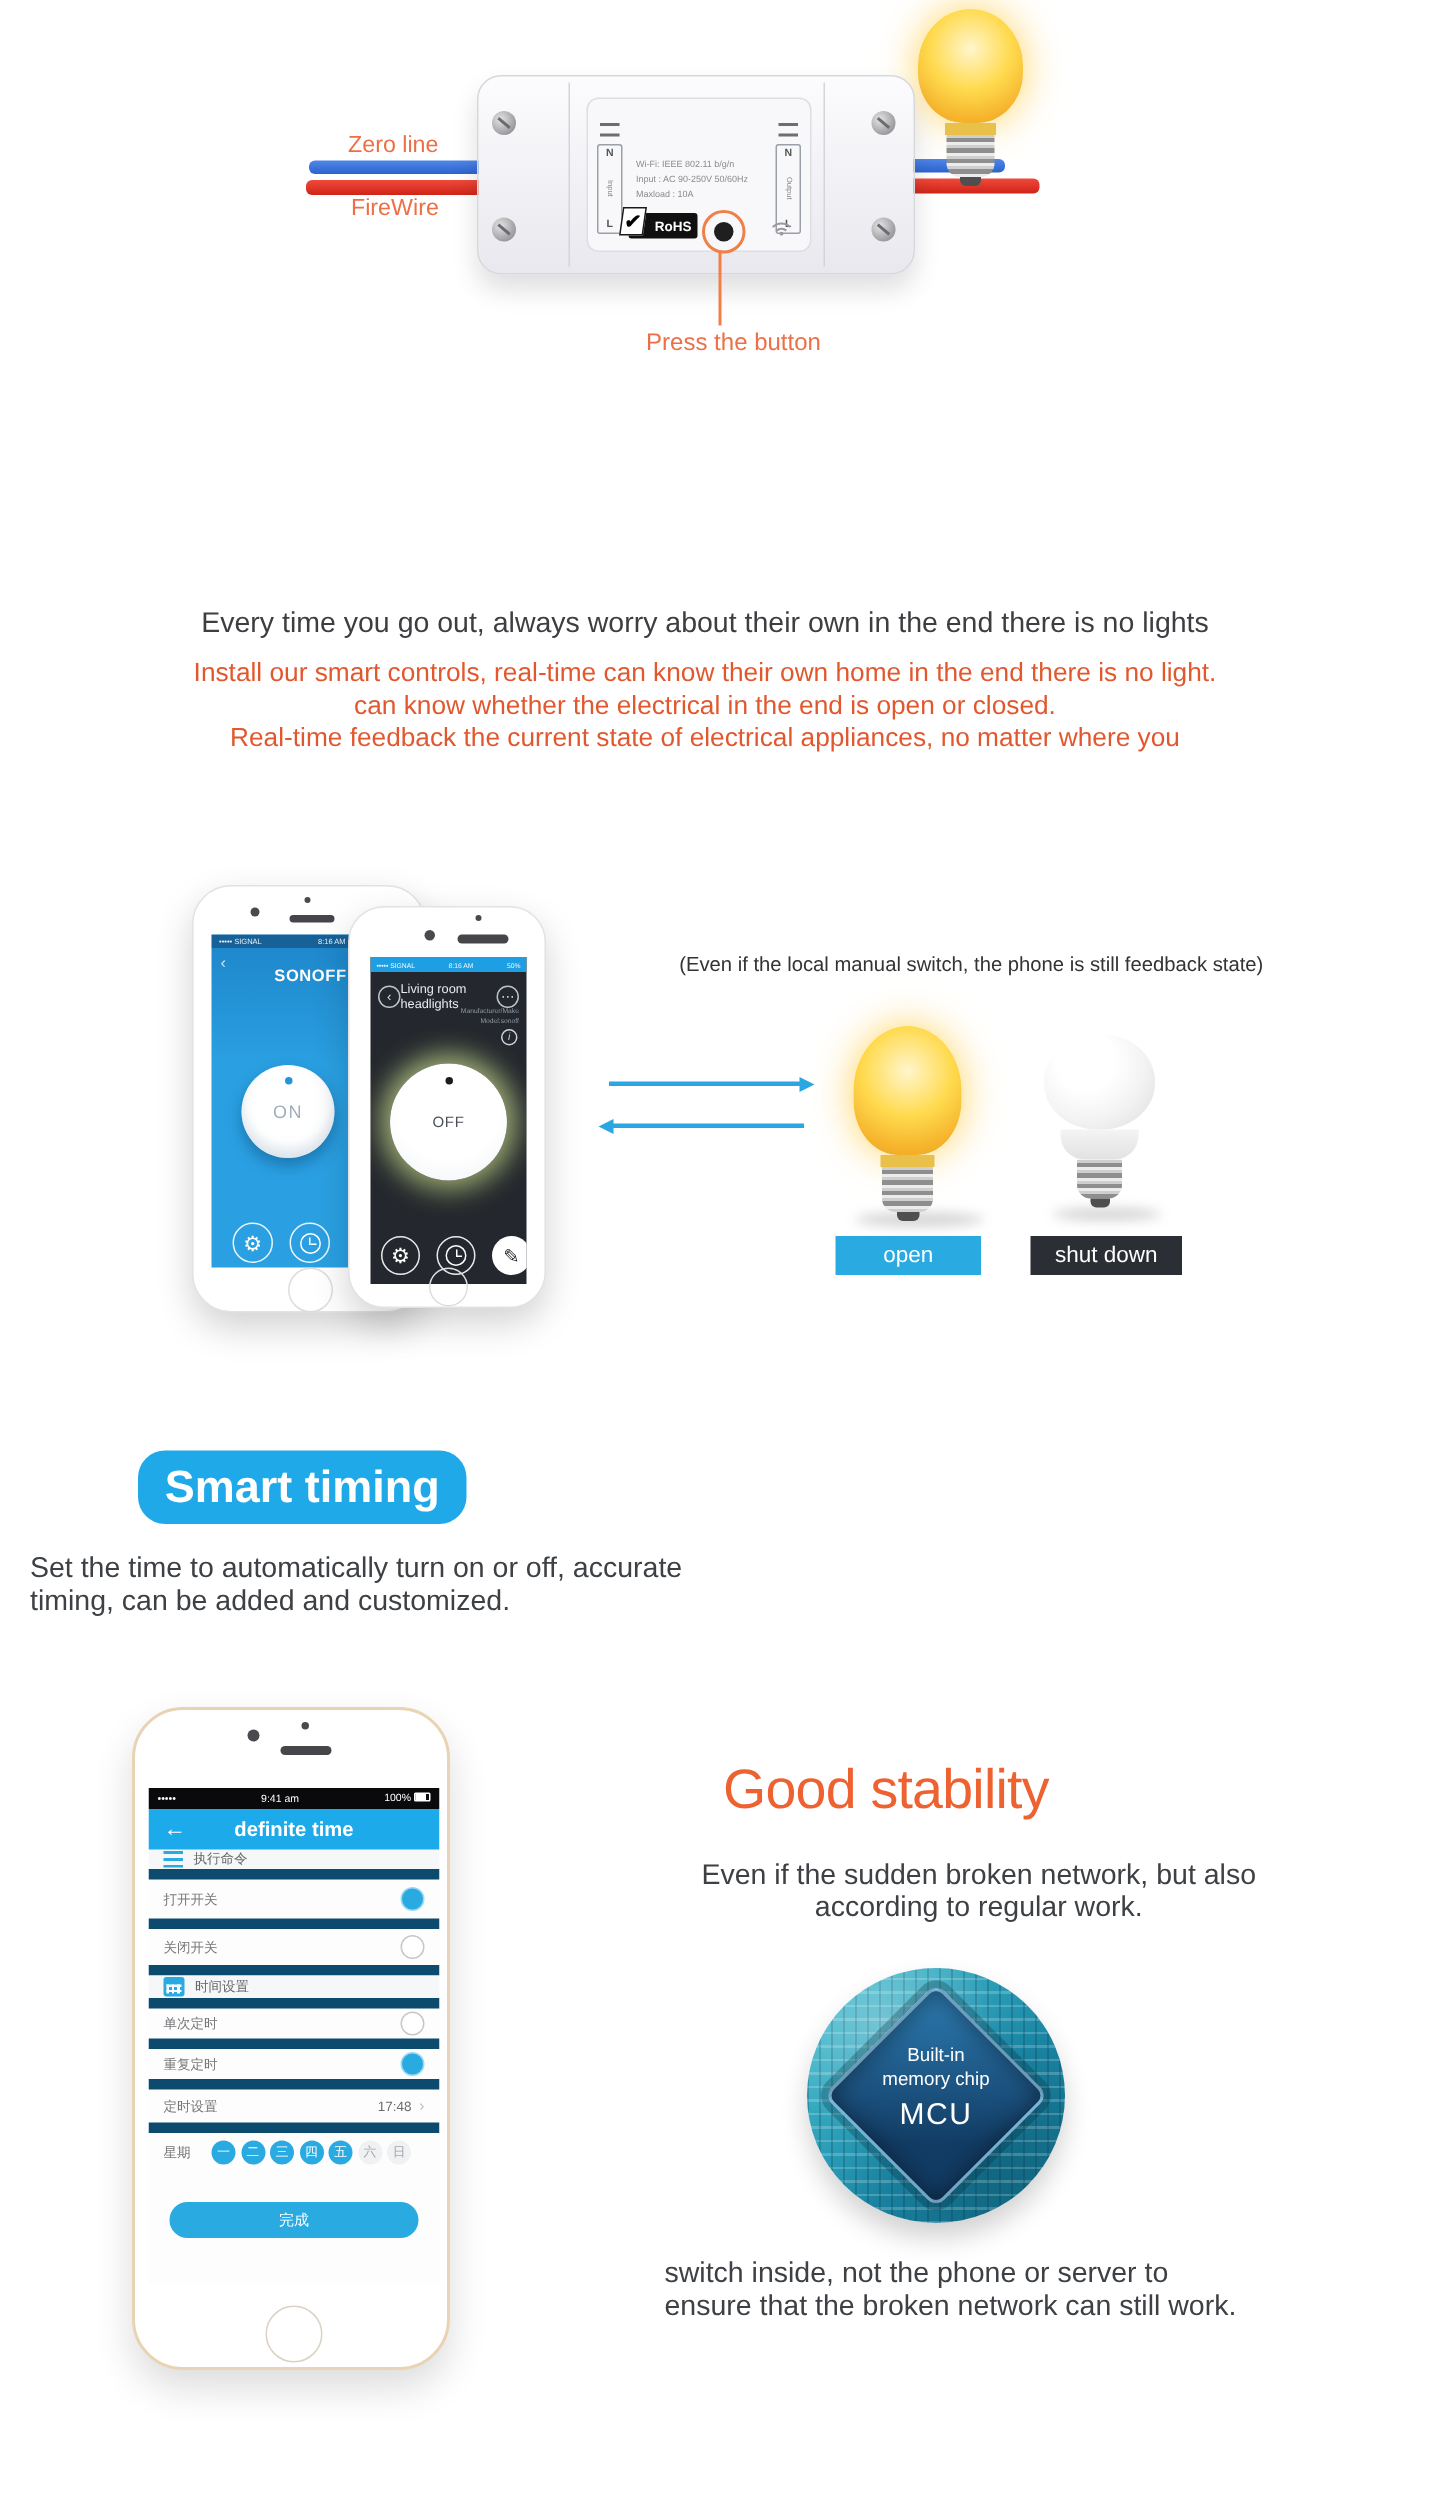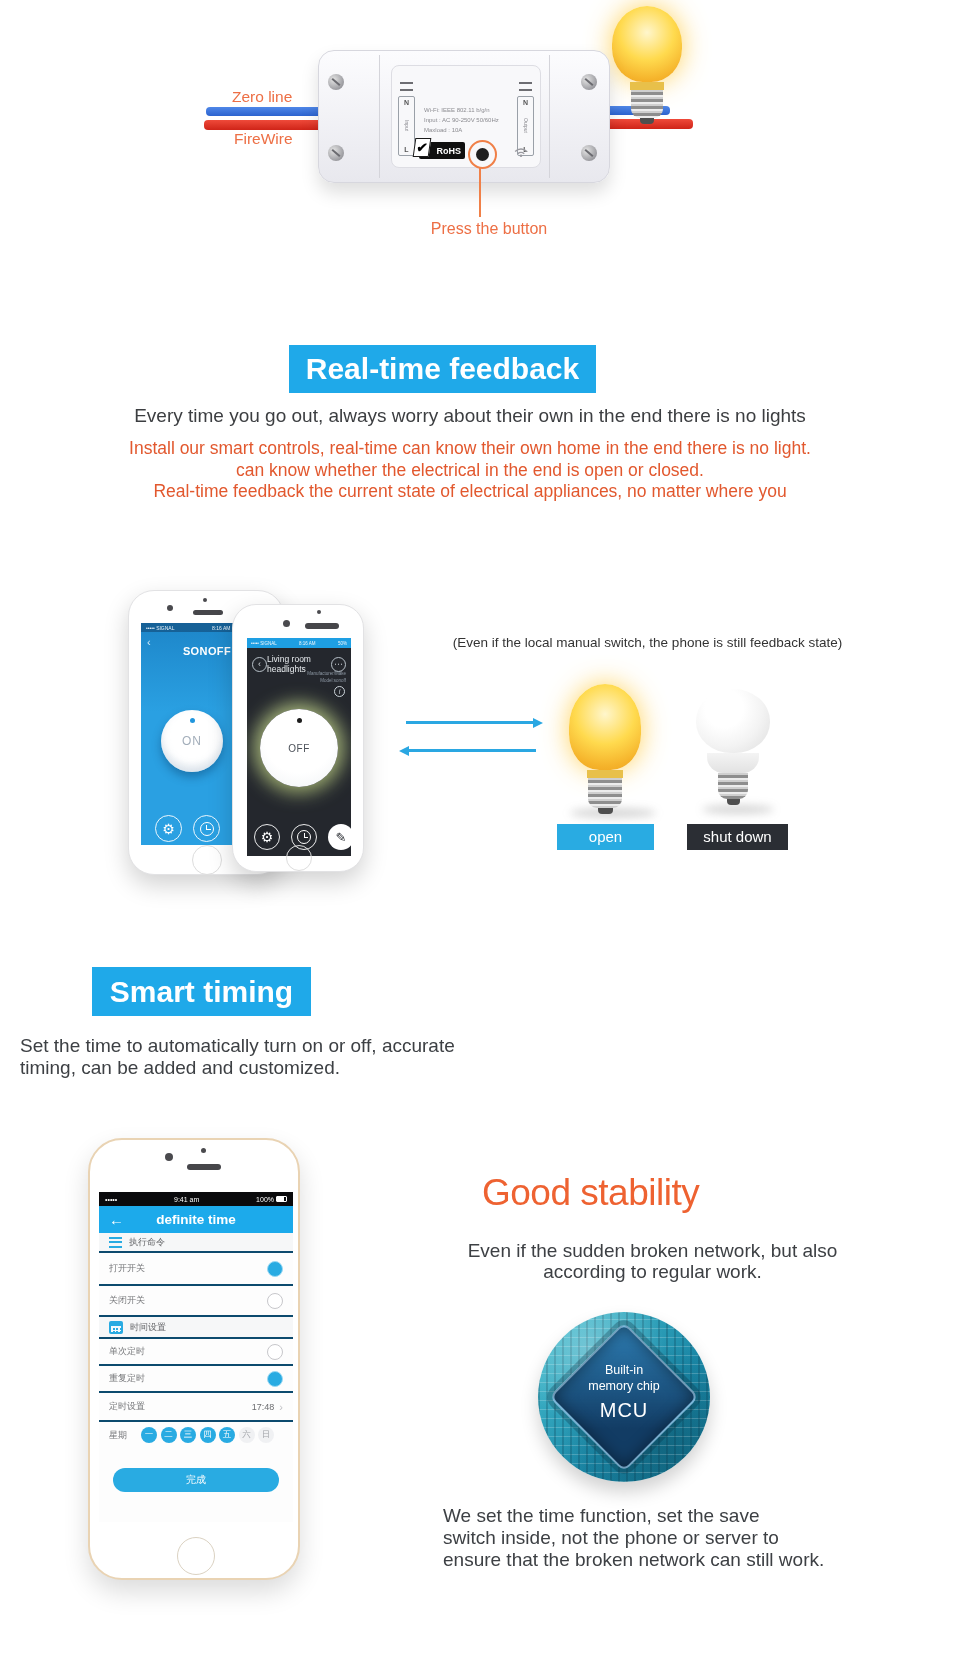--- a/index.html
+++ b/index.html
@@ -58,21 +58,21 @@
 
   .o-label { position:absolute; color:#ed6f45; font-size:15.5px; }
   .pointer-line { position:absolute; left:479px; top:167px; width:2px; height:50px; background:#f08048; }
   .press-text { position:absolute; left:409px; top:220px; width:160px; text-align:center;
                 color:#ed6f45; font-size:16px; }
 
   
   .banner { position:absolute; background:#1fa9e9; color:#fff; font-weight:bold; font-size:30px;
             display:flex; align-items:center; justify-content:center; }
   .banner1 { left:289px; top:345px; width:307px; height:48px; }
-  .banner2 { left:92px; top:967px; width:219px; height:49px; }
+  .banner2 { left:92px; top:967px; width:219px; height:49px;border-radius:18px; }
   .headline { position:absolute; left:0; top:405px; width:940px; text-align:center;
               color:#3c3e41; font-size:19px; }
   .orange-para { position:absolute; left:0; top:438px; width:940px; text-align:center;
                  color:#e2582e; font-size:17.5px; line-height:21.5px; }
   .timing-para { position:absolute; left:20px; top:1035px; width:520px; color:#3d4044;
                  font-size:19px; line-height:21.5px; }
   .caption { position:absolute; left:430px; top:635px; width:435px; text-align:center;
              color:#333; font-size:13.5px; }
 
   
@@ -147,21 +147,21 @@
   .phone3 { left:88px; top:1138px; width:212px; height:442px; border-radius:34px;
             background:#fff; border:2px solid #e9d3b3; box-shadow:0 12px 26px rgba(0,0,0,.14); position:absolute; }
   .p3-screen { position:absolute; left:9px; top:52px; width:194px; height:330px; background:#fdfdfd; overflow:hidden; }
   .p3-status { height:14px; background:#0a0a0c; display:flex; align-items:center; justify-content:space-between;
                padding:0 6px; color:#fff; font-size:7px; }
   .batt { display:inline-block; width:11px; height:5.5px; border:1px solid #fff; border-radius:1px;
           background:linear-gradient(90deg,#fff 0 75%, transparent 75%); margin-left:2px; }
   .p3-header { height:27px; background:#1caaeb; display:flex; align-items:center; position:relative; }
   .p3-back { position:absolute; left:10px; color:#fff; font-size:15px; font-weight:bold; }
   .p3-title { width:100%; text-align:center; color:#fff; font-weight:bold; font-size:13.5px; }
-  .trow { display:flex; align-items:center; padding:0 10px; border-bottom:2px solid #0c4a6e; color:#76777a; font-size:9px; }
+  .trow { display:flex; align-items:center; padding:0 10px; border-bottom:7px solid #0c4a6e; color:#76777a; font-size:9px; }
   .trow.sec { background:#f6f7f8; color:#66676a; }
   .list-ic { width:13px; height:11px; margin-right:7px;
              background:repeating-linear-gradient(180deg,#29abe2 0 2px, transparent 2px 4.5px); }
   .cal-ic { width:14px; height:13px; margin-right:7px; background:#29abe2; border-radius:2px; position:relative; }
   .cal-ic::before { content:""; position:absolute; left:2px; right:2px; top:5px; bottom:2px;
                     background:repeating-linear-gradient(90deg,#fff 0 1.6px, transparent 1.6px 3.6px),
                                repeating-linear-gradient(180deg,#fff 0 1.6px, transparent 1.6px 3.6px); opacity:.95; }
   .radio { margin-left:auto; width:16px; height:16px; border:1.4px solid #c7c7cb; border-radius:50%; background:#fff; }
   .radio.on { background:#29abe2; border-color:#9bd9f4; }
   .tval { margin-left:auto; color:#6b6c6f; font-size:9px; }
@@ -251,21 +251,20 @@
         <circle cx="12" cy="15.5" r="2.2" fill="#9a9aa0"></circle>
       </svg>
     </div>
   </div>
 
   <div class="o-label" style="left:232px;top:88px">Zero line</div>
   <div class="o-label" style="left:234px;top:130px">FireWire</div>
   <div class="pointer-line"></div>
   <div class="press-text">Press the button</div>
 
-  <div class="banner banner1">Real-time feedback</div>
   <div class="headline">Every time you go out, always worry about their own in the end there is no lights</div>
   <div class="orange-para">
     <div>Install our smart controls, real-time can know their own home in the end there is no light.</div>
     <div>can know whether the electrical in the end is open or closed.</div>
     <div>Real-time feedback the current state of electrical appliances, no matter where you</div>
   </div>
 
   <div class="caption">(Even if the local manual switch, the phone is still feedback state)</div>
 
   <div class="phone phone1">
@@ -423,18 +422,17 @@
   <div class="mcu">
     <div class="mcu-diamond"></div>
     <div class="mcu-text">
       <span class="s1">Built-in</span>
       <span class="s1">memory chip</span>
       <span class="s2">MCU</span>
     </div>
   </div>
 
   <div class="bottom-para">
-    <div>We set the time function, set the save</div>
     <div>switch inside, not the phone or server to</div>
     <div>ensure that the broken network can still work.</div>
   </div>
 
 </div>
 
 </body></html>

